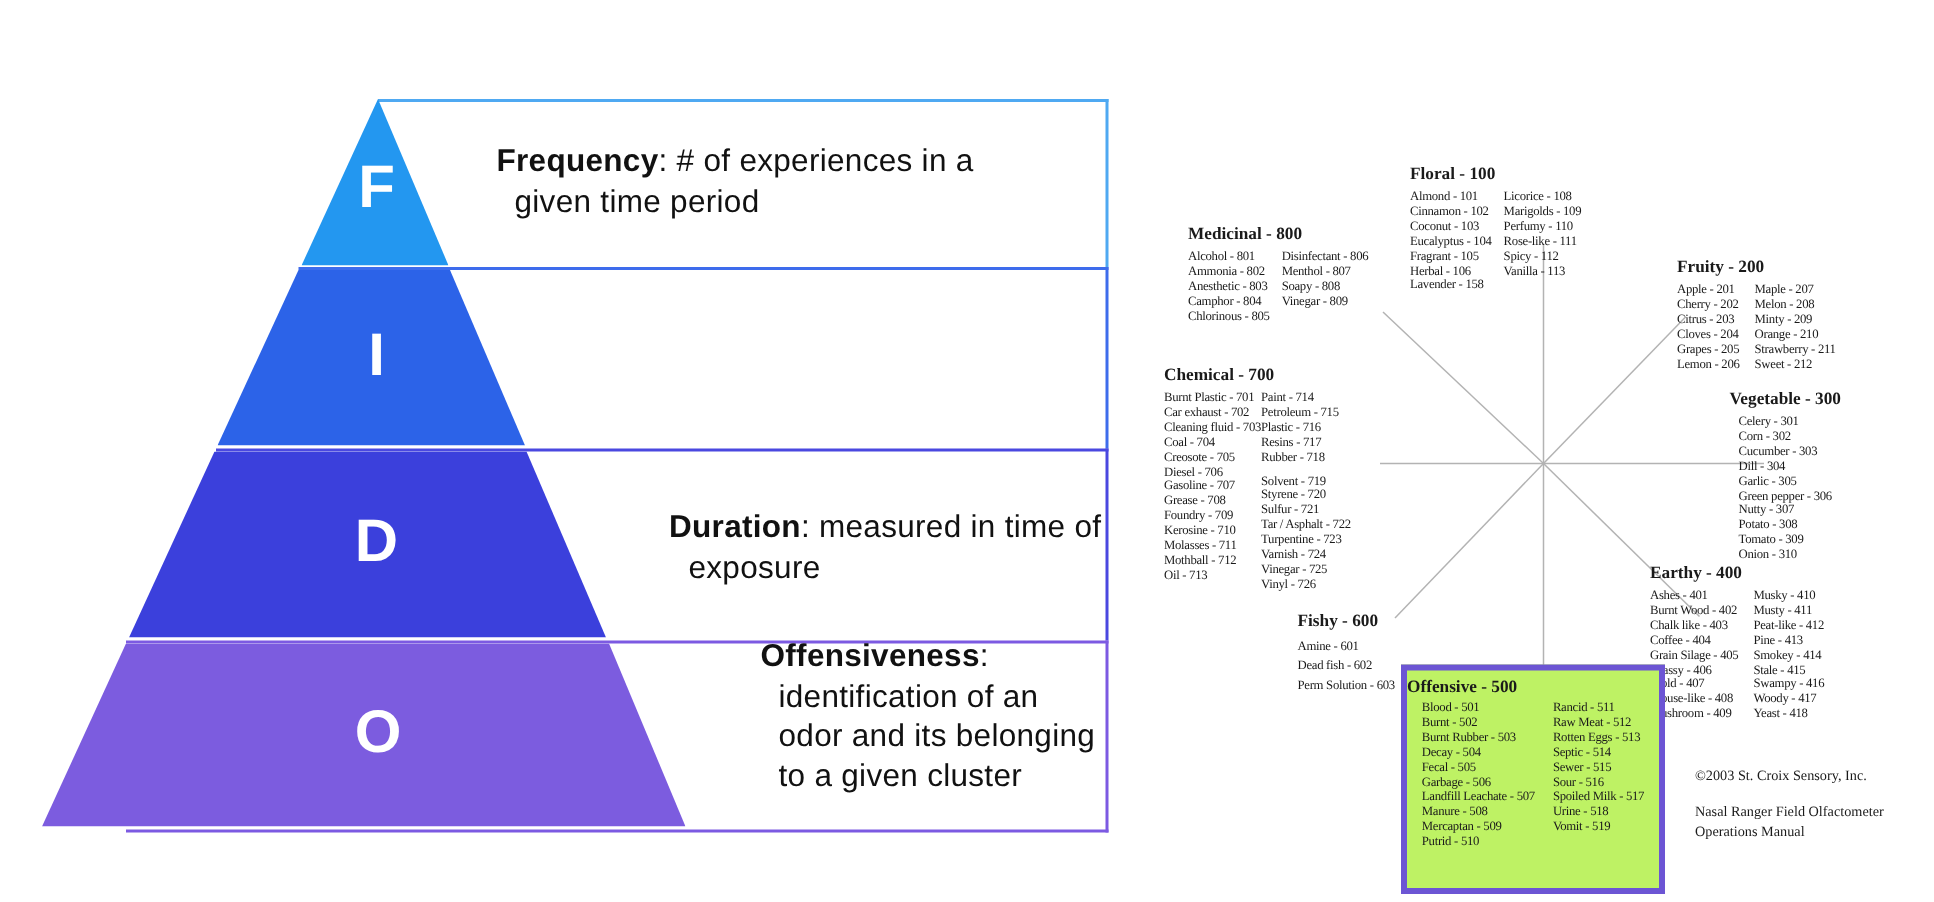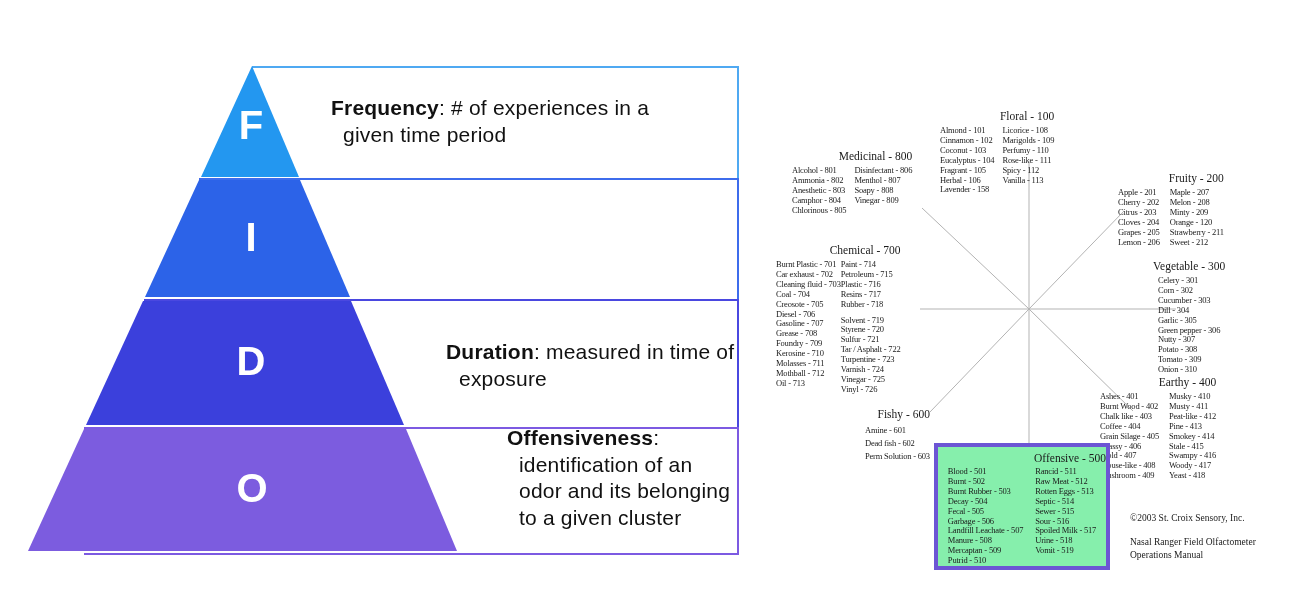--- a/index.html
+++ b/index.html
@@ -29,37 +29,37 @@
   .desc-i{left:386px;top:152px;width:314px;padding-left:16px;text-indent:-16px}
   .desc-d{left:446px;top:279px;width:296px;padding-left:13px;text-indent:-13px}
   .desc-o{left:507px;top:365px;width:220px;padding-left:12px;text-indent:-12px}
 
   
   .wheel{position:absolute;left:770px;top:60px;width:519px;height:541px;
          font-family:"Liberation Serif",serif;color:#1a1a1a}
   .spokes{position:absolute;left:0;top:0;z-index:1}
   .spokes line{stroke-width:1}
   .cat{position:absolute;z-index:2}
-  .cat-header{font-weight:400;font-size:11.5px;text-align:right;margin-bottom:4px;white-space:nowrap}
+  .cat-header{font-weight:700;font-size:11.5px;text-align:left;margin-bottom:4px;white-space:nowrap}
   .cols{display:flex;justify-content:center;gap:8px}
   .col{text-align:left;font-size:8.5px;line-height:9.9px;white-space:nowrap;letter-spacing:-0.2px}
   #cat-floral{left:170px;top:50px}
   #cat-medicinal{left:22px;top:90px}
   #cat-fruity{left:348px;top:112px}
   #cat-fruity .cols{gap:10px}
   #cat-chemical{left:6px;top:184px}
   #cat-chemical .cols{gap:0}
   #cat-chemical .col:nth-child(2) .item:nth-child(6){margin-top:6px}
   #cat-vegetable{left:383px;top:200px}
   #cat-earthy{left:330px;top:316px}
   #cat-earthy .cols{gap:10px}
   #cat-fishy{left:95px;top:348px}
   #cat-fishy .col{line-height:12.8px}
-  #cat-offensive{left:164px;top:383px;width:176px;height:127px;z-index:3;
-                 border:4px solid;background:#86efac;box-sizing:border-box;padding-top:5px}
+  #cat-offensive{left:164px;top:383px;width:176px;height:153px;z-index:3;
+                 border:4px solid;background:#bef264;box-sizing:border-box;padding-top:5px}
   #cat-offensive .cat-header{margin-bottom:3px}
   #cat-offensive .cols{gap:12px}
   .credit{position:absolute;z-index:2;font-size:9.5px;line-height:12.5px;white-space:nowrap}
   #credit-copy{left:360px;top:452px}
   #credit-manual{left:360px;top:476px}
 </style>
 </head>
 <body>
 
 <div class="pyramid">
@@ -147,21 +147,21 @@
           <div class="item">Cherry - 202</div>
           <div class="item">Citrus - 203</div>
           <div class="item">Cloves - 204</div>
           <div class="item">Grapes - 205</div>
           <div class="item">Lemon - 206</div>
         </div>
         <div class="col">
           <div class="item">Maple - 207</div>
           <div class="item">Melon - 208</div>
           <div class="item">Minty - 209</div>
-          <div class="item">Orange - 120</div>
+          <div class="item">Orange - 210</div>
           <div class="item">Strawberry - 211</div>
           <div class="item">Sweet - 212</div>
         </div>
       </div>
   </div>
 
   <div class="cat" id="cat-chemical">
     <div class="cat-header">Chemical - 700</div>
     <div class="cols">
         <div class="col">

